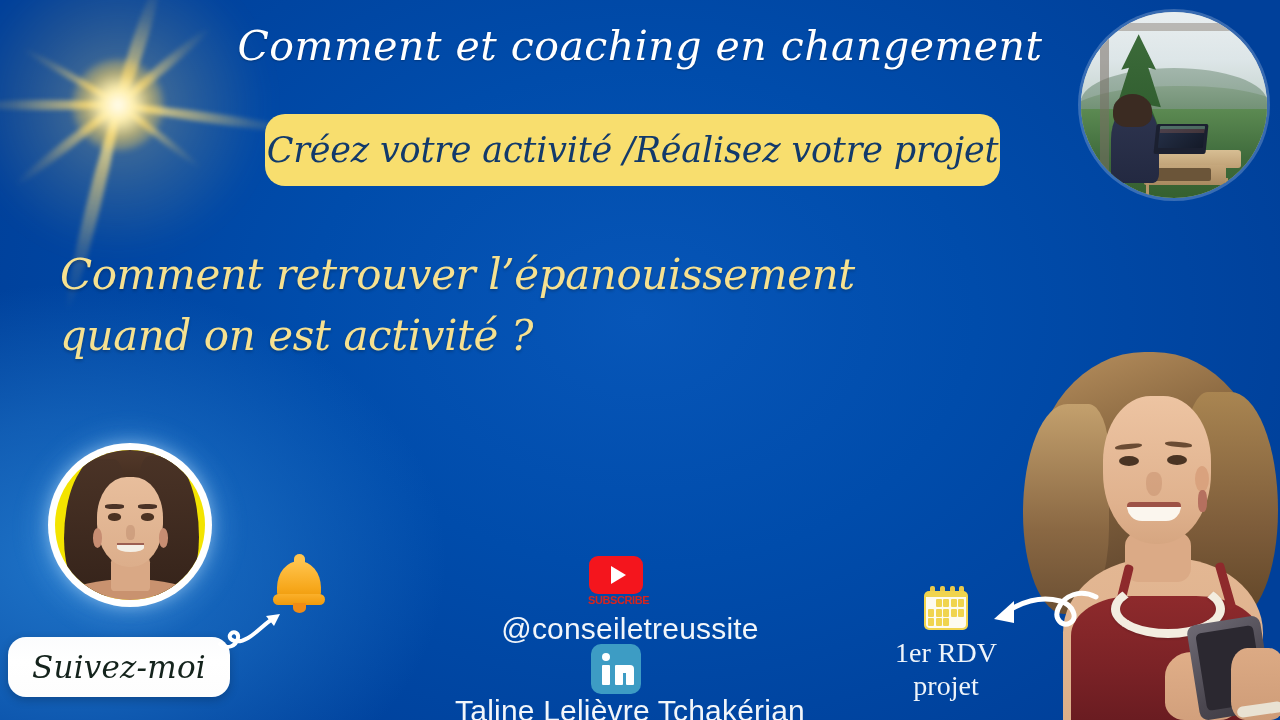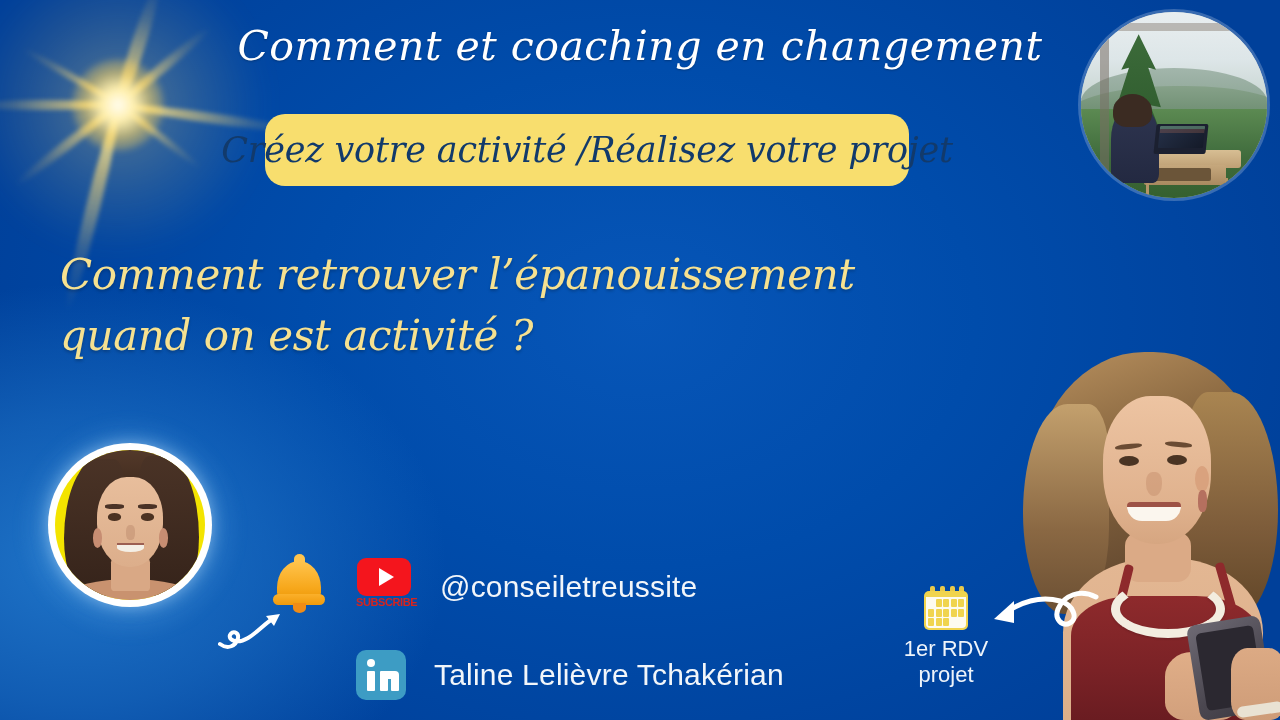--- a/index.html
+++ b/index.html
@@ -108,21 +108,21 @@
     line-height:1.12;
     letter-spacing:0.5px;
     color:#FFFFFF;
     text-shadow:0 1px 2px rgba(0,0,0,0.25);
   }
 
   
   .subtitle-pill {
     position:absolute;
     left:265px; top:114px;
-    width:644px; height:72px;
+    width:735px; height:72px;
     background:#F8DE6E;
     border-radius:20px;
     display:flex; align-items:center; justify-content:center;
   }
   .subtitle-pill span {
     font-family:"DejaVu Serif", serif;
     font-style:italic;
     font-size:35px;
     letter-spacing:-0.2px;
     color:#123A6B;
@@ -258,21 +258,21 @@
     width:118px; height:84px;
     pointer-events:none;
   }
 
   
   .social {
     position:absolute;
     left:356px; top:556px;
     width:520px;
   }
-  .social-row { display:flex; align-items:center; height:62px; }
+  .social-row { display:flex; align-items:center; height:62px;flex-direction:column; }
   .social-row + .social-row { margin-top:26px; }
 
   .yt-icon {
     position:relative;
     width:56px; height:58px;
     flex:0 0 56px;
   }
   .yt-icon .plate {
     position:absolute; left:1px; top:0; width:54px; height:38px;
     background:#F4151D; border-radius:9px;
@@ -433,22 +433,22 @@
   }
   .cal .sheet {
     position:absolute; left:3px; top:11px; width:40px; height:31px;
     background:#FDFBF0; border-radius:0 0 4px 4px;
     display:grid; grid-template-columns:repeat(5,1fr);
     grid-template-rows:repeat(3,1fr); gap:1.5px; padding:2px;
   }
   .cal .sheet i { background:#F0D44E; border-radius:1px; display:block; }
   .cal .sheet i.off { background:transparent; }
   .rdv-label {
-    font-family:Liberation Sans, sans-serif;
-    font-size:22px;
+    font-family:Liberation Serif, serif;
+    font-size:28px;
     line-height:1.18;
     color:#EEF4FA;
   }
 </style>
 </head>
 <body>
 
 <div id="slide">
 
   <div class="starburst">
@@ -508,20 +508,23 @@
       <div class="av-earR"></div>
       <div class="av-browL"></div>
       <div class="av-browR"></div>
       <div class="av-eyeL"></div>
       <div class="av-eyeR"></div>
       <div class="av-nose"></div>
       <div class="av-mouth"></div>
     </div>
   </div>
 
+  <div class="suivez-badge">
+    <span>Suivez-moi</span>
+  </div>
 
   <svg class="arrow-bell" viewBox="0 0 76 56">
     <path d="M2 48 C 10 54, 18 50, 20 42 C 21 36, 14 34, 12 39 C 10 45, 20 48, 30 42 C 40 36, 46 28, 56 22" stroke="#FFFFFF" stroke-width="4" fill="none" stroke-linecap="round"></path>
     <path d="M62 18 L 48 20 L 56 30 Z" fill="#FFFFFF"></path>
   </svg>
 
   <div class="bell">
     <div class="top"></div>
     <div class="body"></div>
     <div class="lip"></div>

